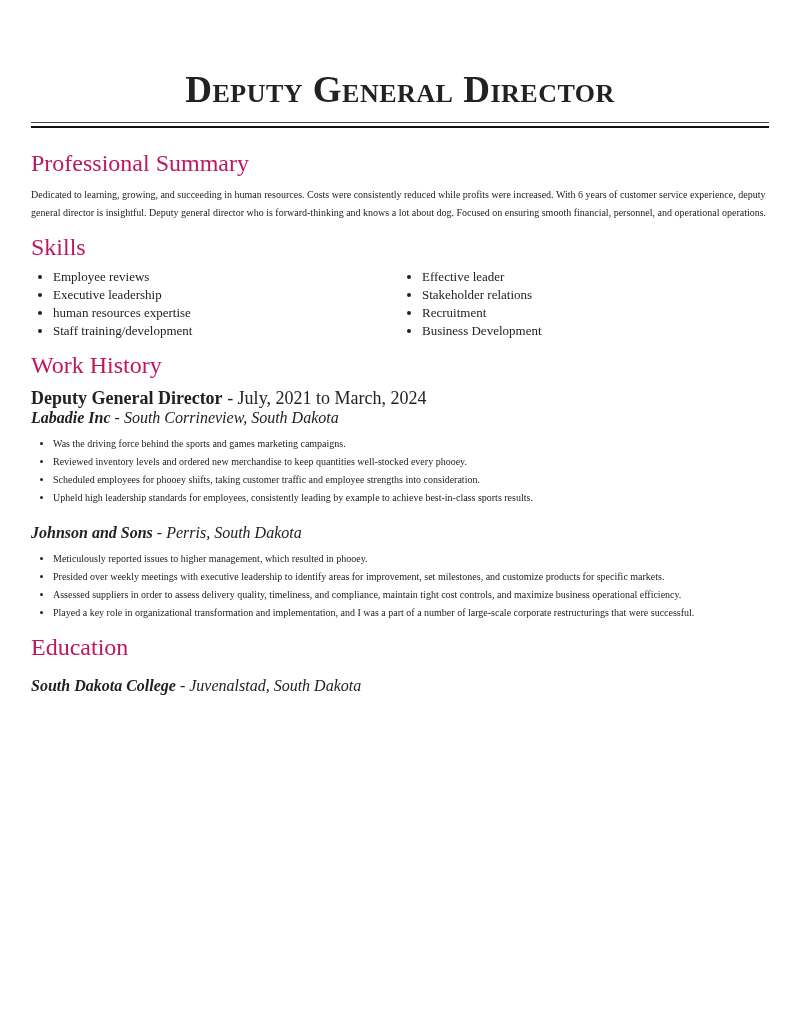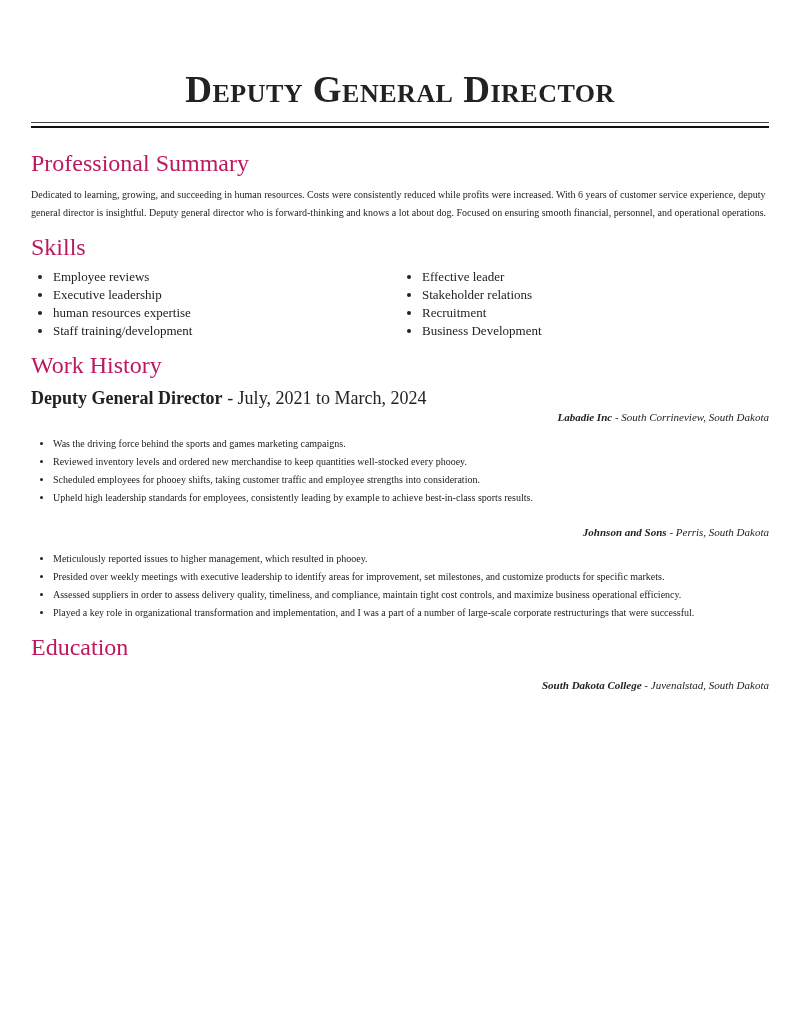--- a/index.html
+++ b/index.html
@@ -47,21 +47,21 @@
     }
     .skills {
       display: flex;
       margin-top: 8px;
     }
     .skills ul { width: 364px; margin: 0; padding-left: 22px; list-style: disc; }
     .skills ul + ul { padding-left: 22px; }
     .skills li { font-size: 13px; line-height: 18px; }
     .job-title, .edu-title { font-size: 18px; line-height: 19px; }
     .job-title b, .edu-title b { font-weight: bold; }
-    .job-company, .edu-school { font-size: 11px; line-height: 19px; font-style: italic; text-align: right; }
+    .job-company, .edu-school { font-size: 16px; line-height: 19px; font-style: italic; }
     .job-company b, .edu-school b { font-weight: bold; }
     ul.bullets { margin: 8px 0 0 0; padding-left: 22px; }
     ul.bullets li { font-size: 10px; line-height: 18px; }
   </style>
 </head>
 <body>
 
 <div class="page">
 
   <h1 class="title">Deputy General Director</h1>

